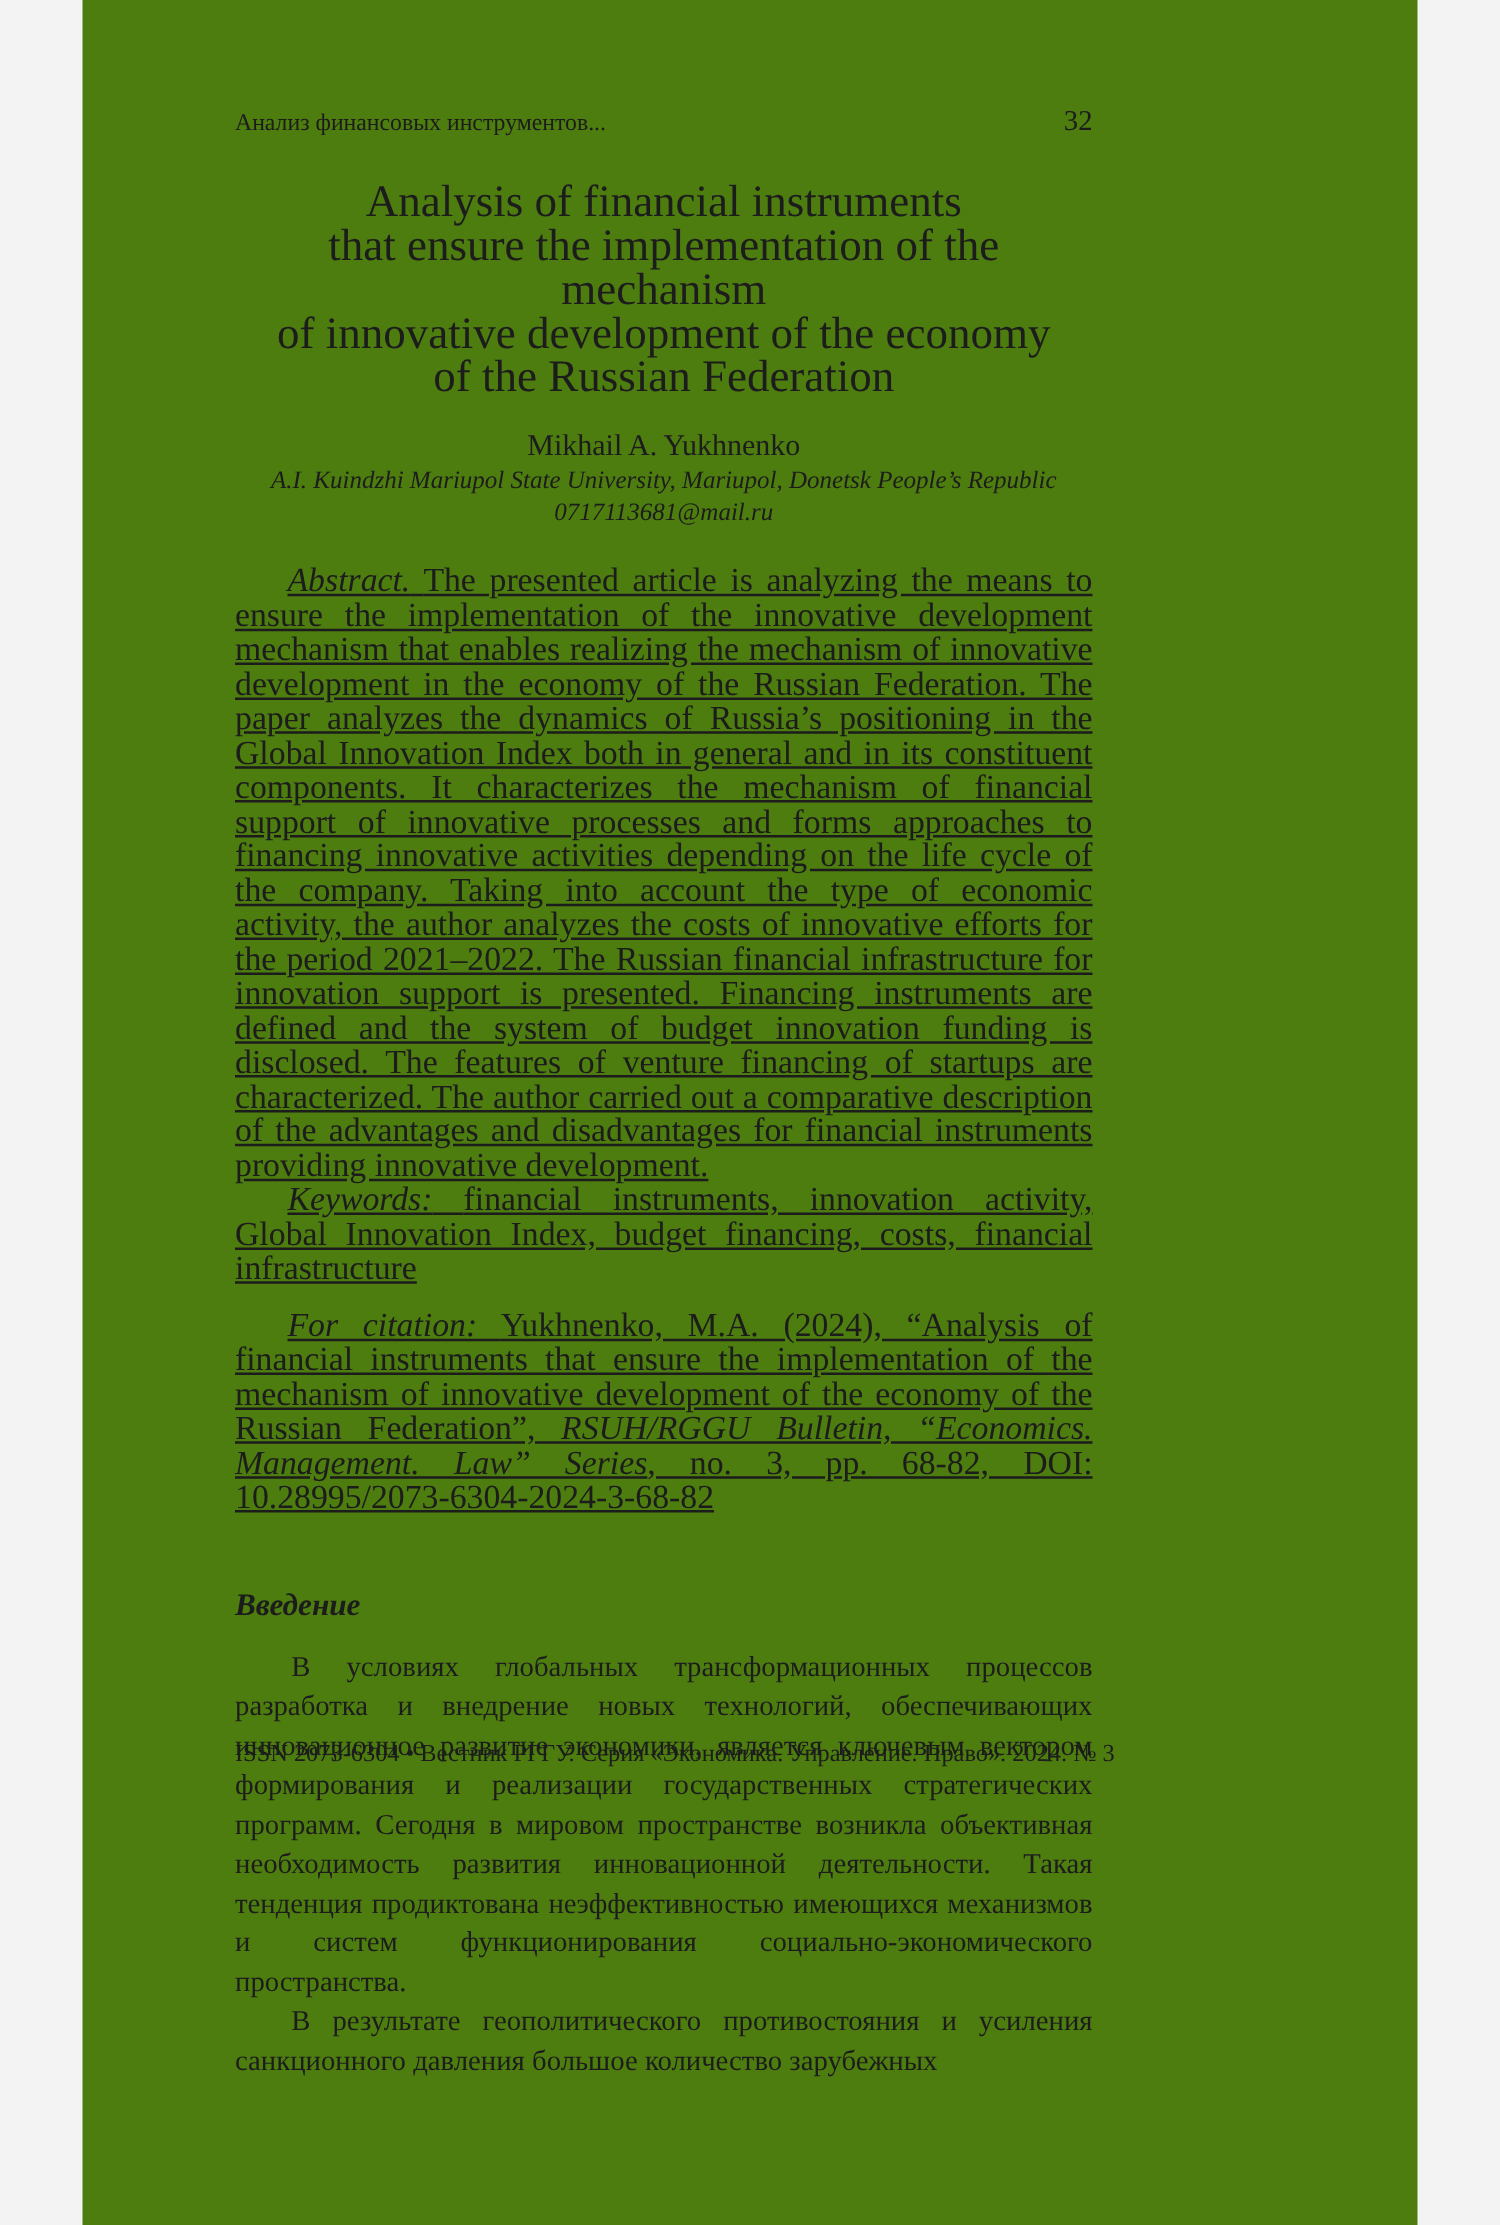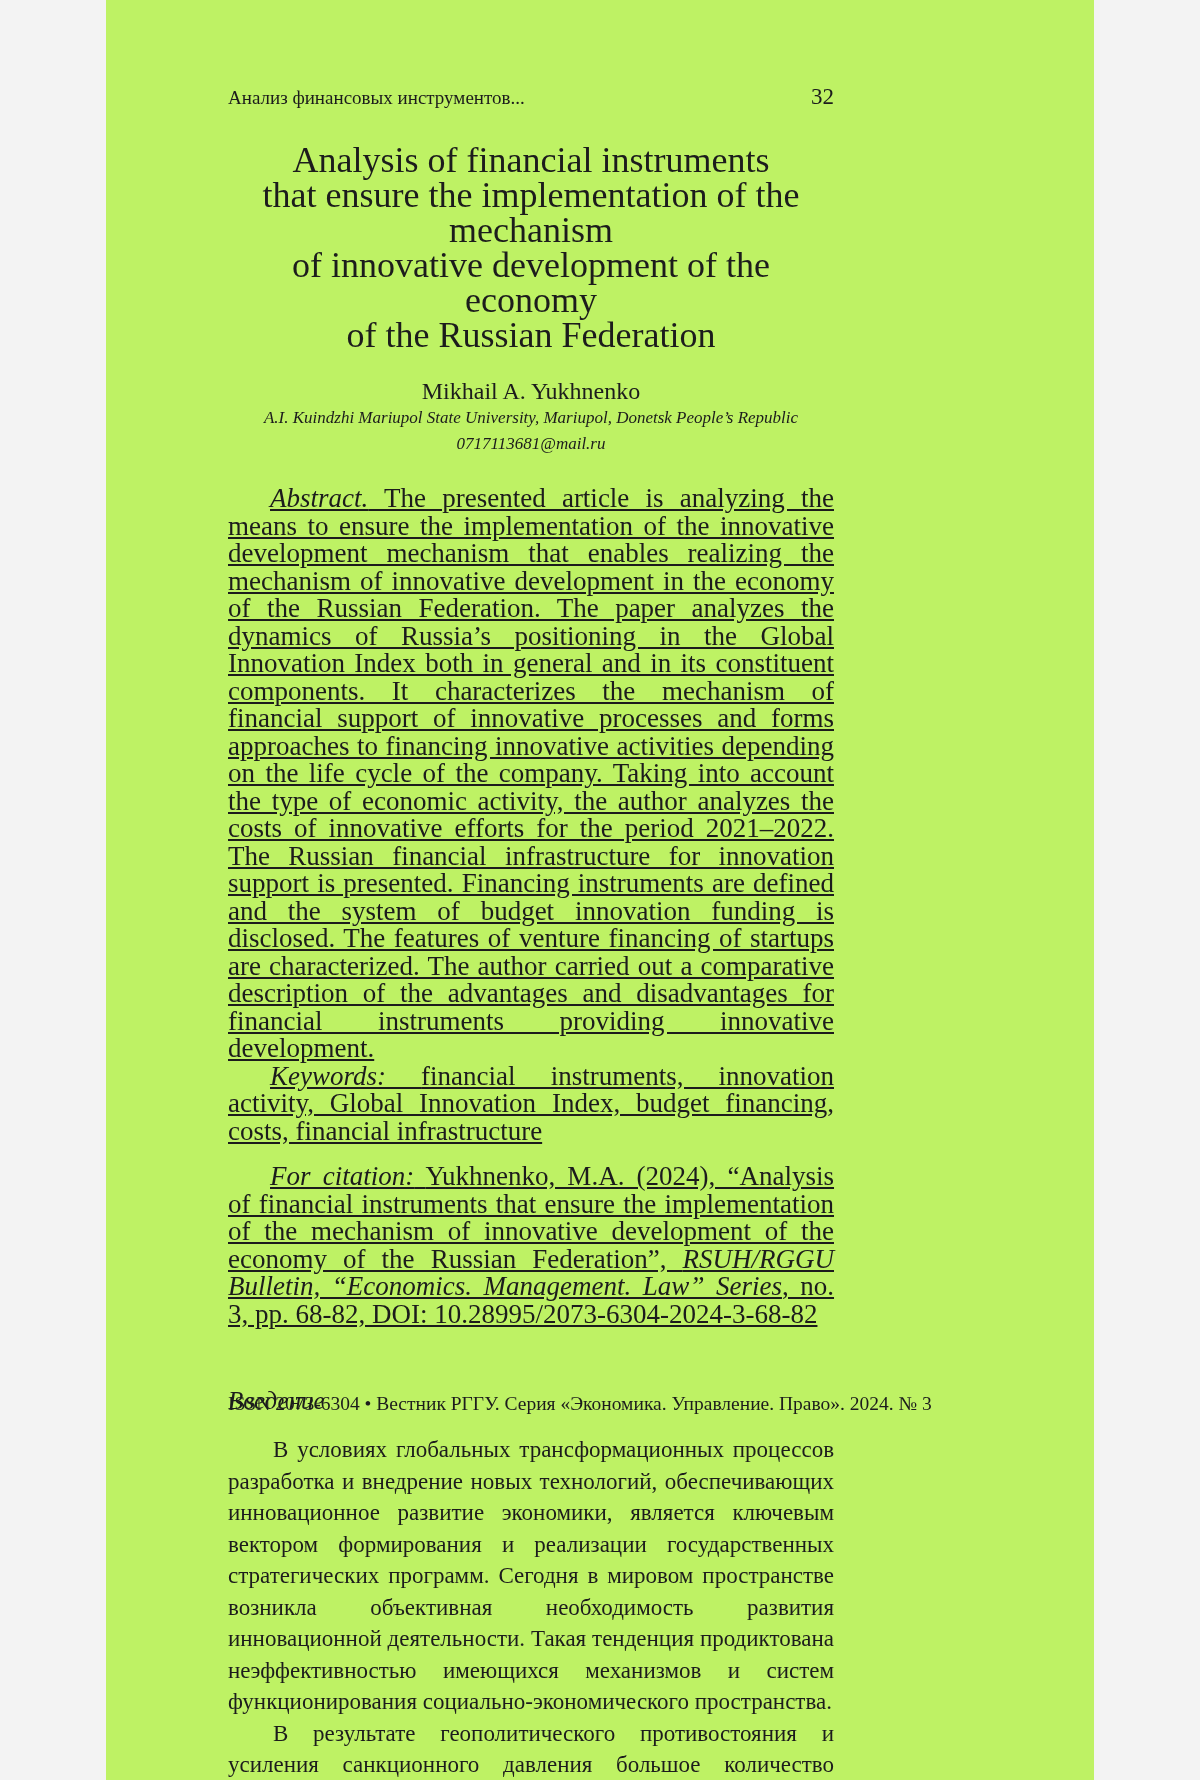--- a/index.html
+++ b/index.html
@@ -3,24 +3,24 @@
 <meta charset="utf-8">
 <style>
   * { box-sizing: border-box; }
   html, body {
     margin: 0;
     padding: 0;
     background: #f3f3f3;
   }
   .page {
     position: relative;
-    width: 988px;
+    width: 1068px;
     height: 1780px;
     margin: 0 auto;
-    background: #bef264;
+    background: #4d7c0f;
     font-family: "Liberation Serif", "DejaVu Serif", serif;
     color: #1c1c1c;
     padding: 86px 260px 0 122px;
   }
   .running-head {
     display: flex;
     justify-content: space-between;
     align-items: baseline;
     font-size: 19px;
     line-height: 22px;
@@ -37,37 +37,37 @@
   }
   .author {
     text-align: center;
     font-size: 24px;
     line-height: 28px;
     margin-top: 24px;
   }
   .affiliation {
     text-align: center;
     font-style: italic;
-    font-size: 17px;
+    font-size: 20px;
     line-height: 26px;
   }
   .meta {
     font-size: 27px;
     line-height: 27.5px;
     text-align: justify;
     text-indent: 42px;
     margin: 0;
     text-decoration: underline;
   }
   .abstract { margin-top: 28px; }
   .citation { margin-top: 18px; }
   .it { font-style: italic; }
   .section-heading {
     font-style: italic;
-    font-weight: normal;
+    font-weight: bold;
     font-size: 25px;
     line-height: 30px;
     margin: 58px 0 18px 0;
     text-align: left;
   }
   .body-par {
     font-size: 23px;
     line-height: 31.5px;
     text-align: justify;
     text-indent: 45px;

